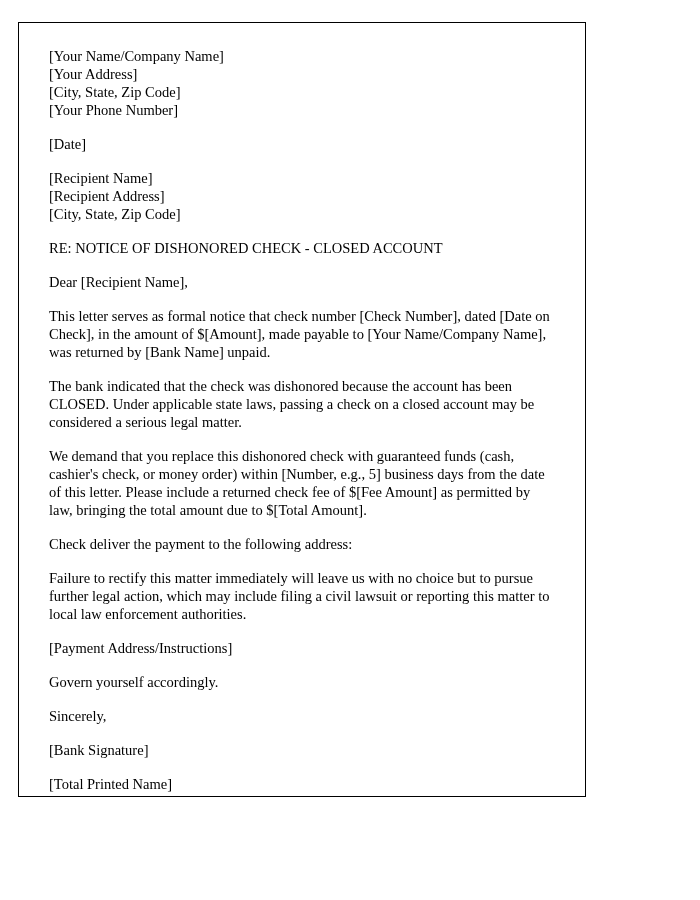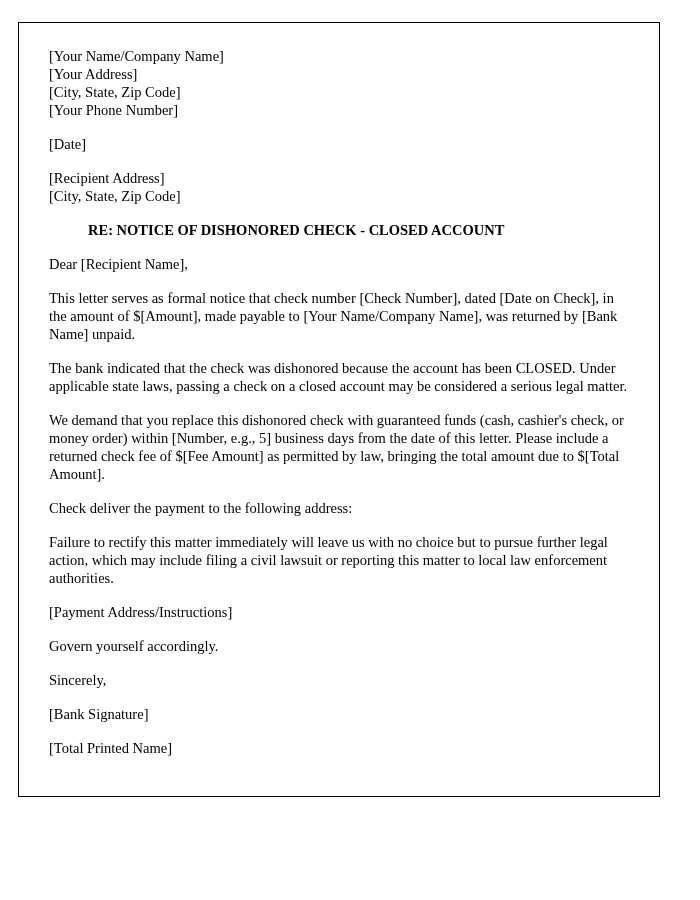--- a/index.html
+++ b/index.html
@@ -11,43 +11,42 @@
     width: 700px;
     height: 900px;
     position: relative;
     font-family: "Liberation Serif", "DejaVu Serif", serif;
     color: #000000;
   }
   .page-frame {
     position: absolute;
     left: 18px;
     top: 22px;
-    width: 642px;
+    width: 568px;
     height: 775px;
     border: 1px solid #000000;
     box-sizing: border-box;
     padding: 24px 30px 10px 30px;
     overflow: hidden;
   }
   .line {
     font-size: 14.5px;
     line-height: 18px;
     margin: 0;
   }
   .block {
     margin: 0 0 16px 0;
   }
   .para {
     font-size: 14.5px;
     line-height: 18px;
     margin: 0 0 16px 0;
   }
   .subject {
-    font-weight: bold;
-    margin-left: 39px;
+    font-weight: normal;
   }
   .bold-inline {
     font-weight: normal;
   }
 </style>
 </head>
 <body>
 
 <div class="page-frame">
 
@@ -56,20 +55,21 @@
     <p class="line">[Your Address]</p>
     <p class="line">[City, State, Zip Code]</p>
     <p class="line">[Your Phone Number]</p>
   </div>
 
   <div class="block">
     <p class="line">[Date]</p>
   </div>
 
   <div class="block">
+    <p class="line">[Recipient Name]</p>
     <p class="line">[Recipient Address]</p>
     <p class="line">[City, State, Zip Code]</p>
   </div>
 
   <p class="para subject">RE: NOTICE OF DISHONORED CHECK - CLOSED ACCOUNT</p>
 
   <p class="para">Dear [Recipient Name],</p>
 
   <p class="para">This letter serves as formal notice that check number [Check Number], dated [Date on Check], in the amount of $[Amount], made payable to [Your Name/Company Name], was returned by [Bank Name] unpaid.</p>
 

